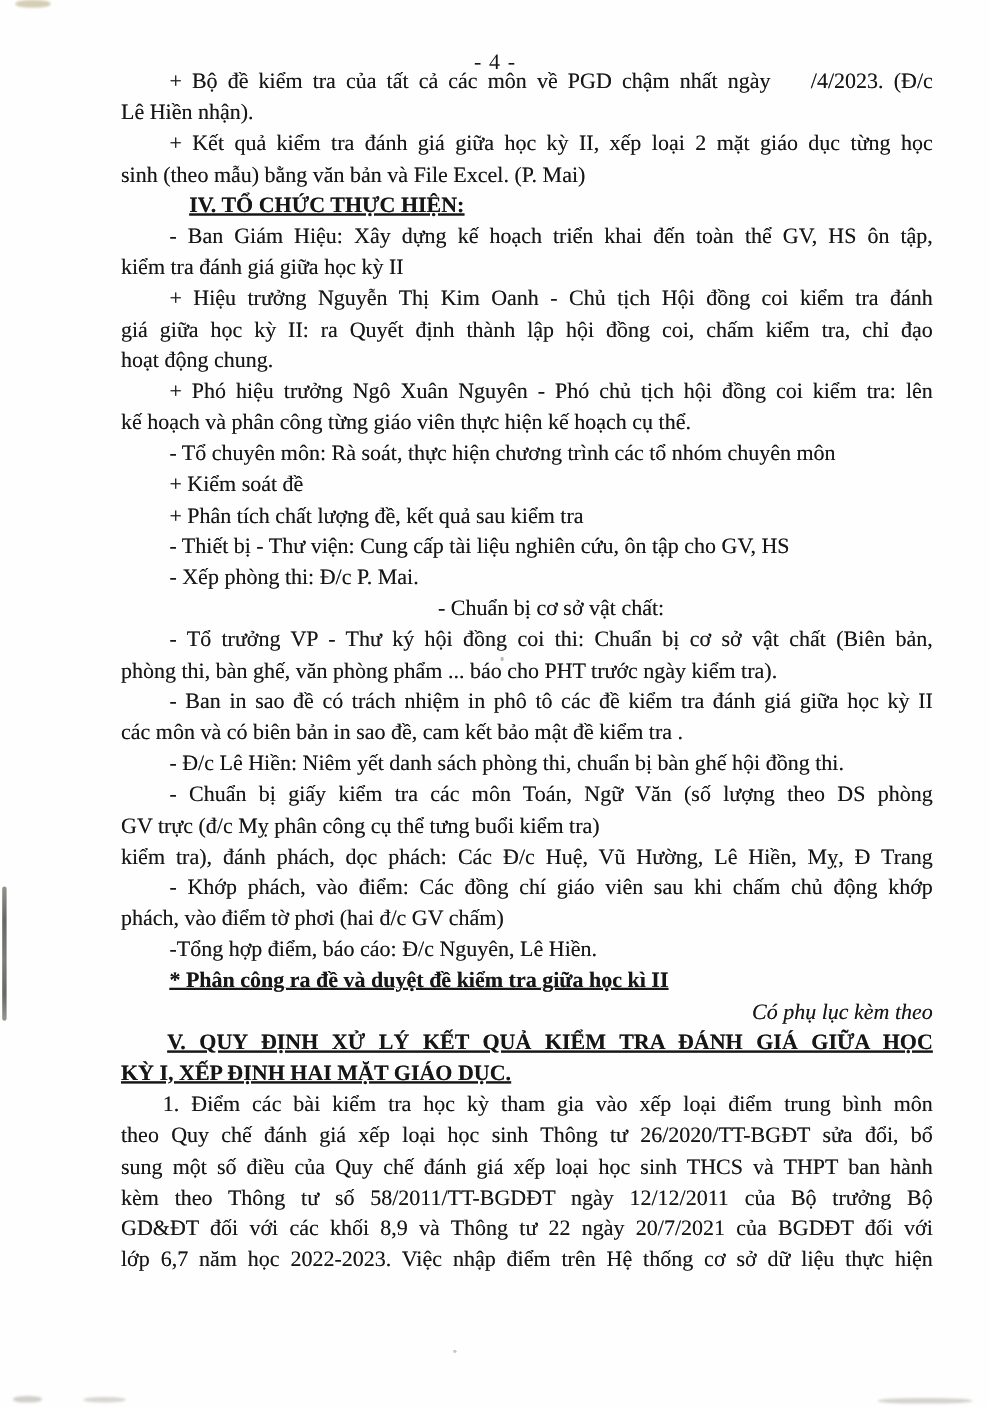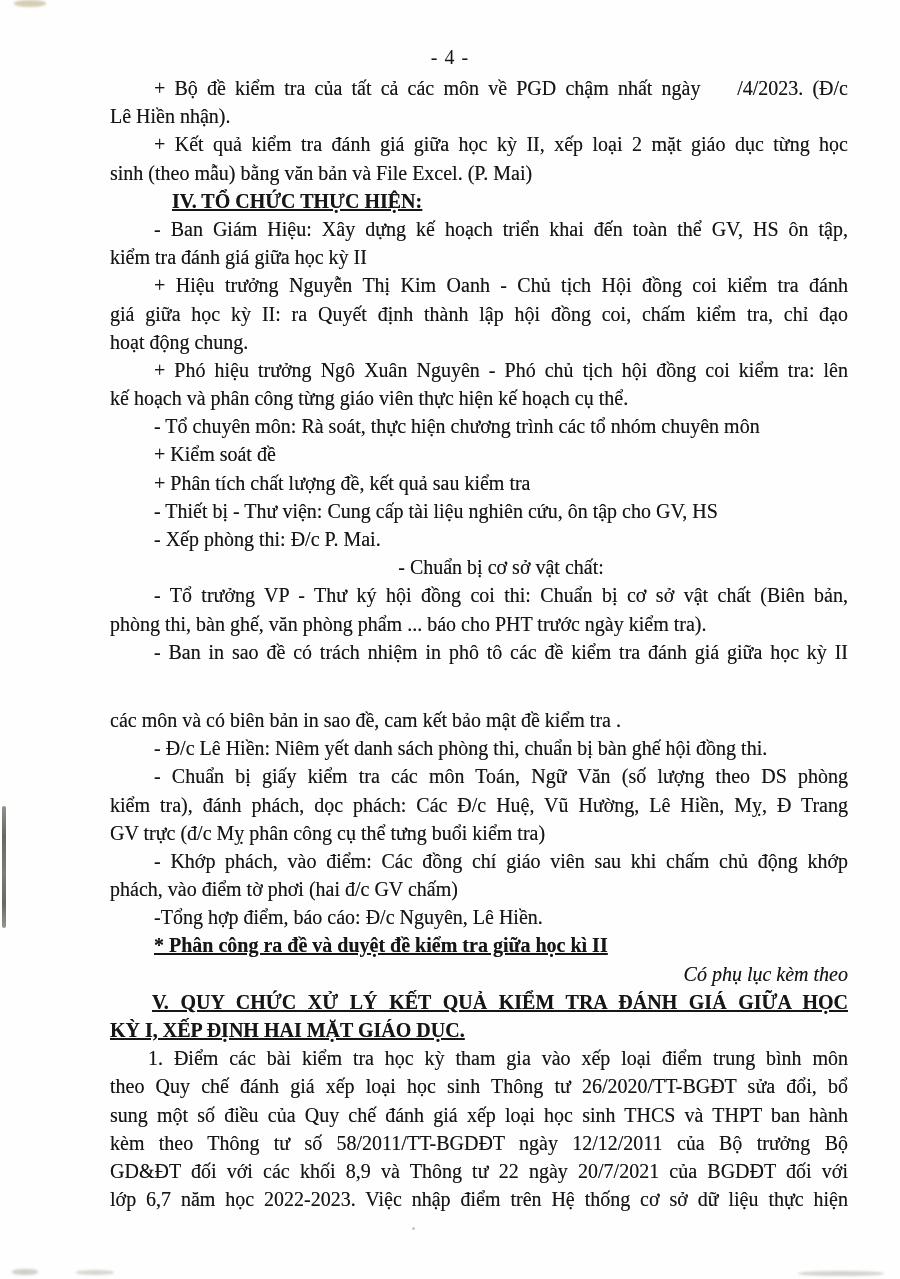--- a/index.html
+++ b/index.html
@@ -9,21 +9,21 @@
     background:var(--paper,#fefefe);
     font-family:"Liberation Serif", serif;
     color:var(--ink,#161616);
     overflow:hidden;
   }
   .page-number{
     position:absolute;top:46px;left:0;width:900px;
     text-align:center;font-size:20px;letter-spacing:1px;
   }
   .content{
-    position:absolute;left:110px;top:74px;width:738px;
+    position:absolute;left:110px;top:60px;width:738px;
   }
   .line{
     height:28.2px;line-height:28.2px;font-size:20px;
     white-space:normal;
     text-shadow:0 0 0.5px rgba(20,20,20,0.55);
   }
   .line.j{text-align:justify;text-align-last:justify;}
   .line.b{font-weight:bold;text-decoration:underline;}
   .line.i{font-style:italic;text-align:right;}
   .artifact{position:absolute;pointer-events:none;}
@@ -61,31 +61,31 @@
       <div class="line" style="padding-left: 0px;">kế hoạch và phân công từng giáo viên thực hiện kế hoạch cụ thể.</div>
       <div class="line" style="padding-left: 44px;">- Tổ chuyên môn: Rà soát, thực hiện chương trình các tổ nhóm chuyên môn</div>
       <div class="line" style="padding-left: 44px;">+ Kiểm soát đề</div>
       <div class="line" style="padding-left: 44px;">+ Phân tích chất lượng đề, kết quả sau kiểm tra</div>
       <div class="line" style="padding-left: 44px;">- Thiết bị - Thư viện: Cung cấp tài liệu nghiên cứu, ôn tập cho GV, HS</div>
       <div class="line" style="padding-left: 44px;">- Xếp phòng thi: Đ/c P. Mai.</div>
       <div class="line" style="padding-left: 44px; text-align: center;">- Chuẩn bị cơ sở vật chất:</div>
       <div class="line j" style="padding-left: 44px;">- Tổ trưởng VP - Thư ký hội đồng coi thi: Chuẩn bị cơ sở vật chất (Biên bản,</div>
       <div class="line" style="padding-left: 0px;">phòng thi, bàn ghế, văn phòng phẩm ... báo cho PHT trước ngày kiểm tra).</div>
       <div class="line j" style="padding-left: 44px;">- Ban in sao đề có trách nhiệm in phô tô các đề kiểm tra đánh giá giữa học kỳ II</div>
-      <div class="line" style="padding-left: 0px; margin-top: 40px;">các môn và có biên bản in sao đề, cam kết bảo mật đề kiểm tra .</div>
+      <div class="line" style="padding-left: 0px;">các môn và có biên bản in sao đề, cam kết bảo mật đề kiểm tra .</div>
       <div class="line" style="padding-left: 44px;">- Đ/c Lê Hiền: Niêm yết danh sách phòng thi, chuẩn bị bàn ghế hội đồng thi.</div>
       <div class="line j" style="padding-left: 44px;">- Chuẩn bị giấy kiểm tra các môn Toán, Ngữ Văn (số lượng theo DS phòng</div>
+      <div class="line" style="padding-left: 0px;">GV trực (đ/c Mỵ phân công cụ thể tưng buổi kiểm tra)</div>
       <div class="line j" style="padding-left: 0px;">kiểm tra), đánh phách, dọc phách: Các Đ/c Huệ, Vũ Hường, Lê Hiền, Mỵ, Đ Trang</div>
-      <div class="line" style="padding-left: 0px;">GV trực (đ/c Mỵ phân công cụ thể tưng buổi kiểm tra)</div>
       <div class="line j" style="padding-left: 44px;">- Khớp phách, vào điểm: Các đồng chí giáo viên sau khi chấm chủ động khớp</div>
       <div class="line" style="padding-left: 0px;">phách, vào điểm tờ phơi (hai đ/c GV chấm)</div>
       <div class="line" style="padding-left: 44px;">-Tổng hợp điểm, báo cáo: Đ/c Nguyên, Lê Hiền.</div>
       <div class="line b" style="padding-left: 44px;">* Phân công ra đề và duyệt đề kiểm tra giữa học kì II</div>
       <div class="line i" style="padding-left: 44px;">Có phụ lục kèm theo</div>
-      <div class="line b j" style="padding-left: 42px;">V. QUY CHỨC XỬ LÝ KẾT QUẢ KIỂM TRA ĐÁNH GIÁ GIỮA HỌC</div>
+      <div class="line b j" style="padding-left: 42px;">V. QUY ĐỊNH XỬ LÝ KẾT QUẢ KIỂM TRA ĐÁNH GIÁ GIỮA HỌC</div>
       <div class="line b" style="padding-left: 0px;">KỲ I, XẾP ĐỊNH HAI MẶT GIÁO DỤC.</div>
       <div class="line j" style="padding-left: 38px;">1. Điểm các bài kiểm tra học kỳ tham gia vào xếp loại điểm trung bình môn</div>
       <div class="line j" style="padding-left: 0px;">theo Quy chế đánh giá xếp loại học sinh Thông tư 26/2020/TT-BGĐT sửa đổi, bổ</div>
       <div class="line j" style="padding-left: 0px;">sung một số điều của Quy chế đánh giá xếp loại học sinh THCS và THPT ban hành</div>
       <div class="line j" style="padding-left: 0px;">kèm theo Thông tư số 58/2011/TT-BGDĐT ngày 12/12/2011 của Bộ trưởng Bộ</div>
       <div class="line j" style="padding-left: 0px;">GD&amp;ĐT đối với các khối 8,9 và Thông tư 22 ngày 20/7/2021 của BGDĐT đối với</div>
       <div class="line j" style="padding-left: 0px;">lớp 6,7 năm học 2022-2023. Việc nhập điểm trên Hệ thống cơ sở dữ liệu thực hiện</div>
     </div>
 
   <div class="artifact left-bar"></div>

